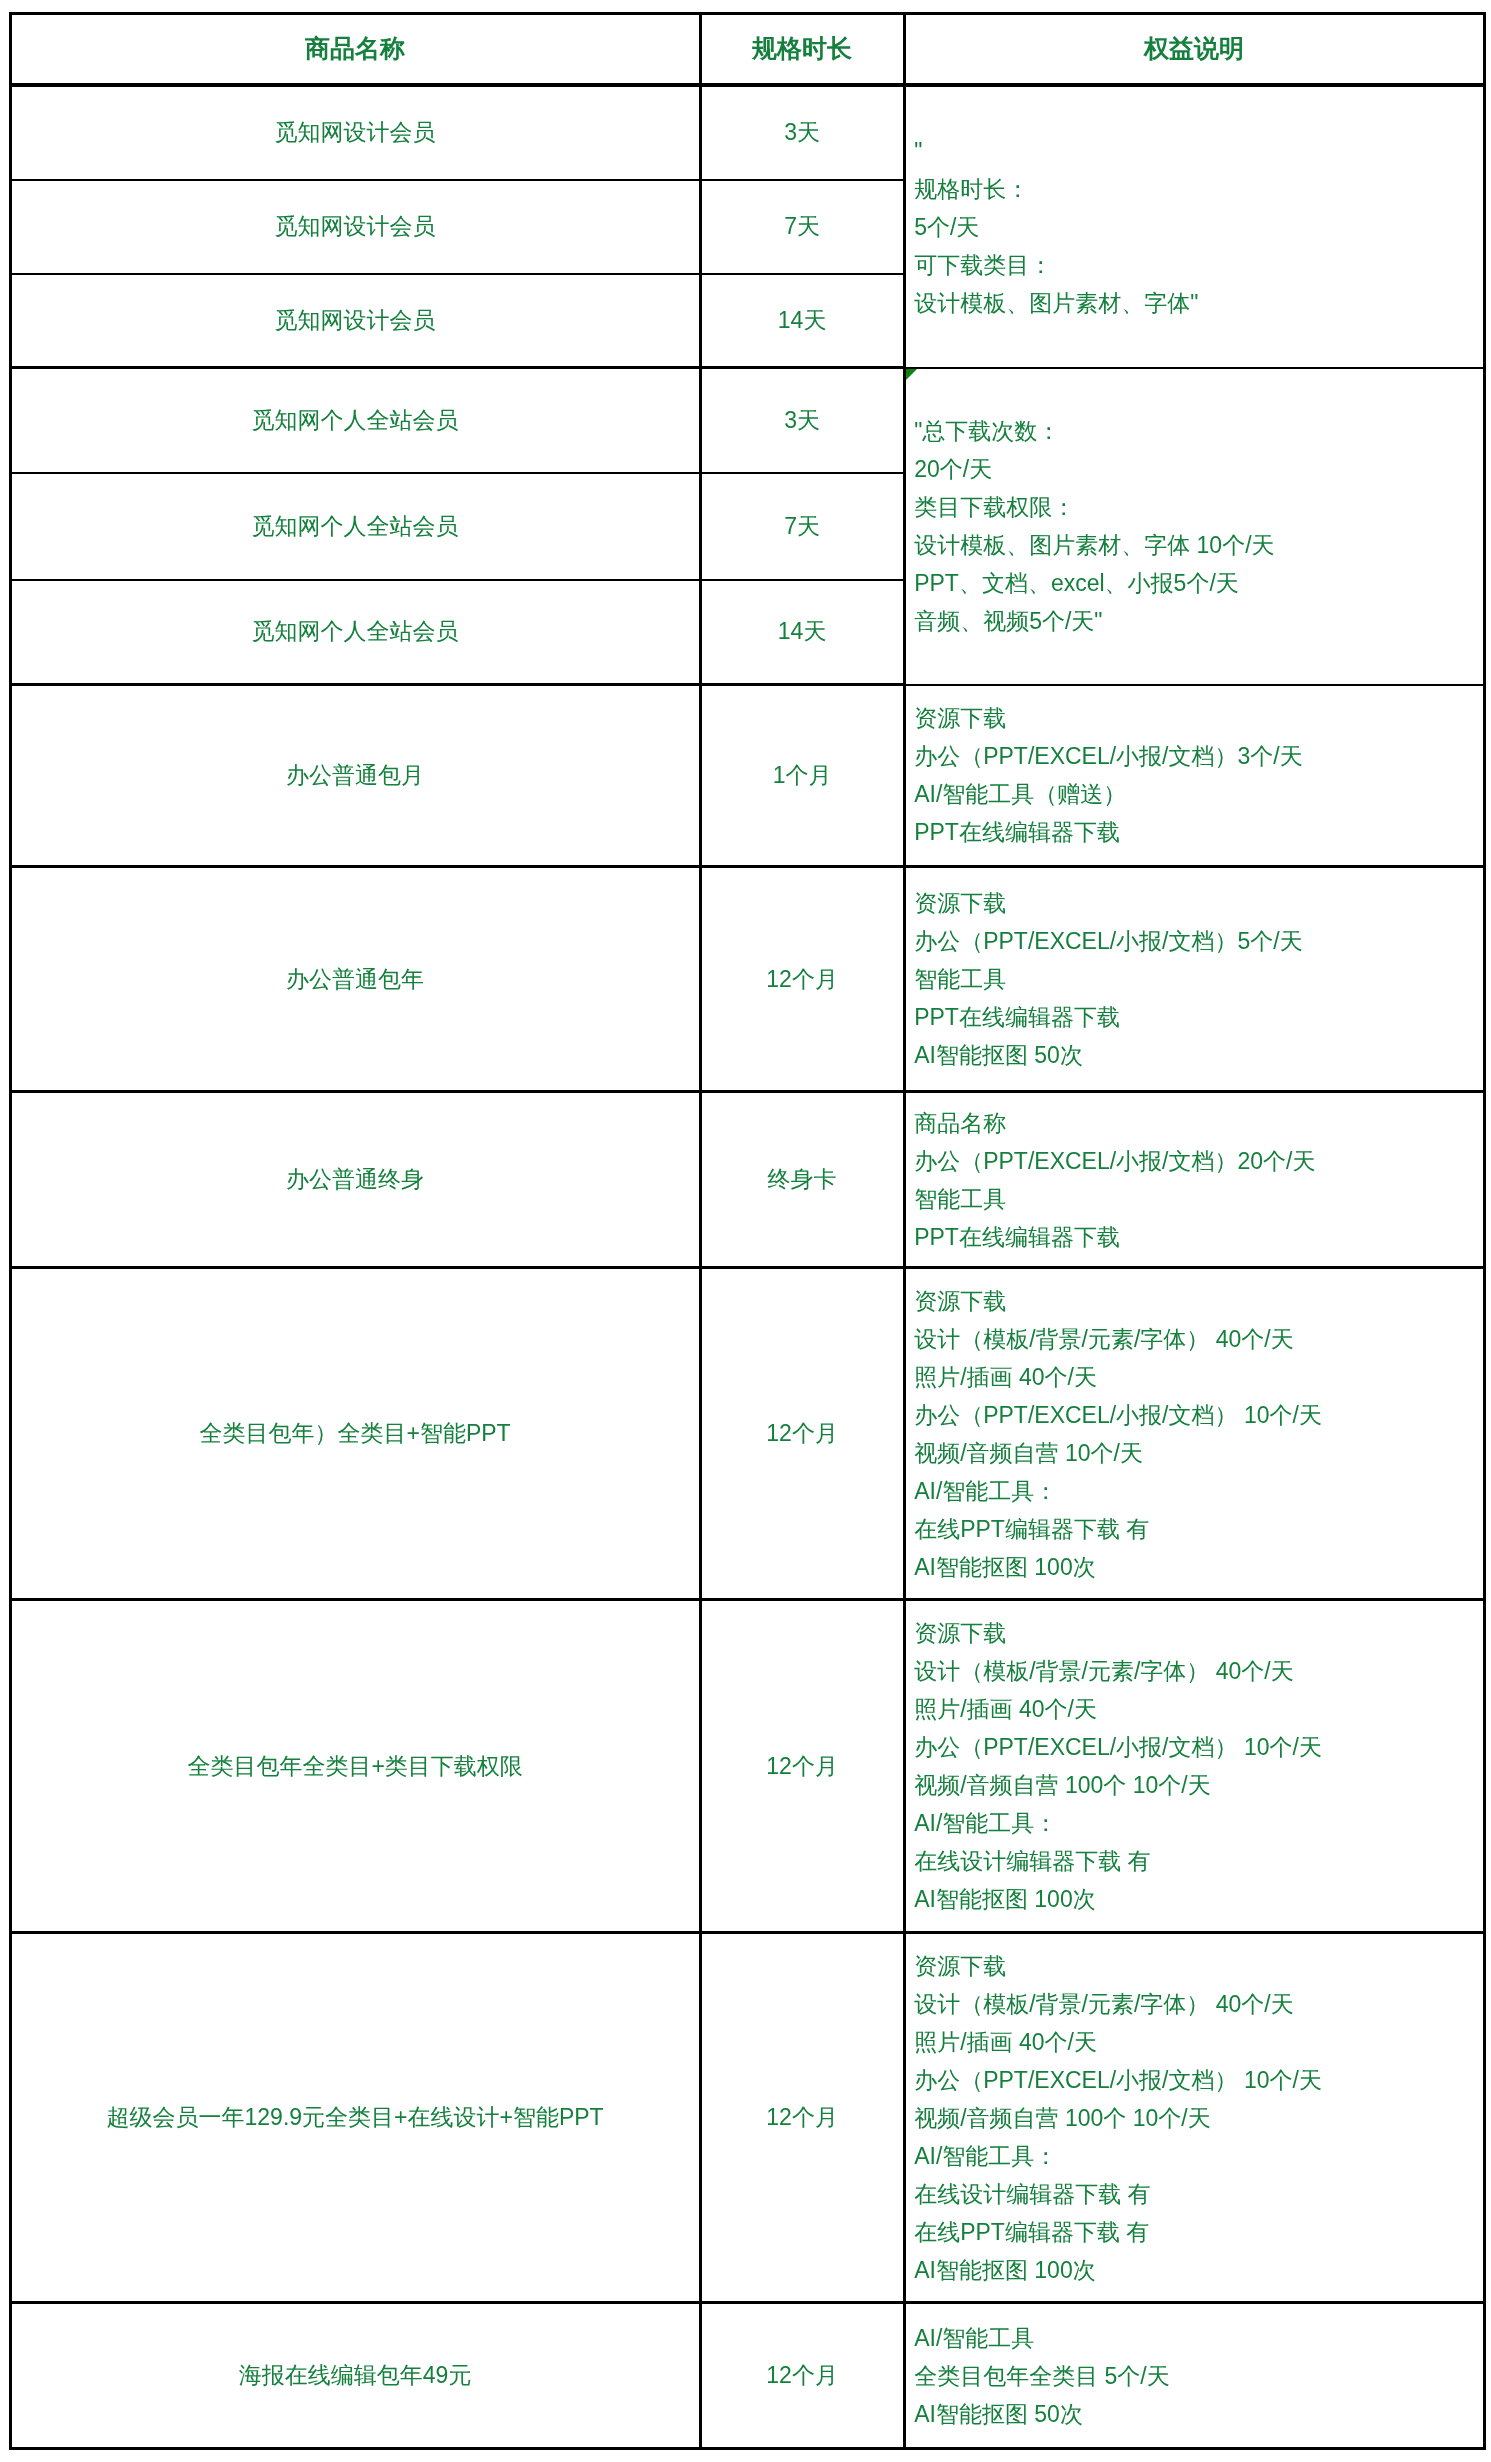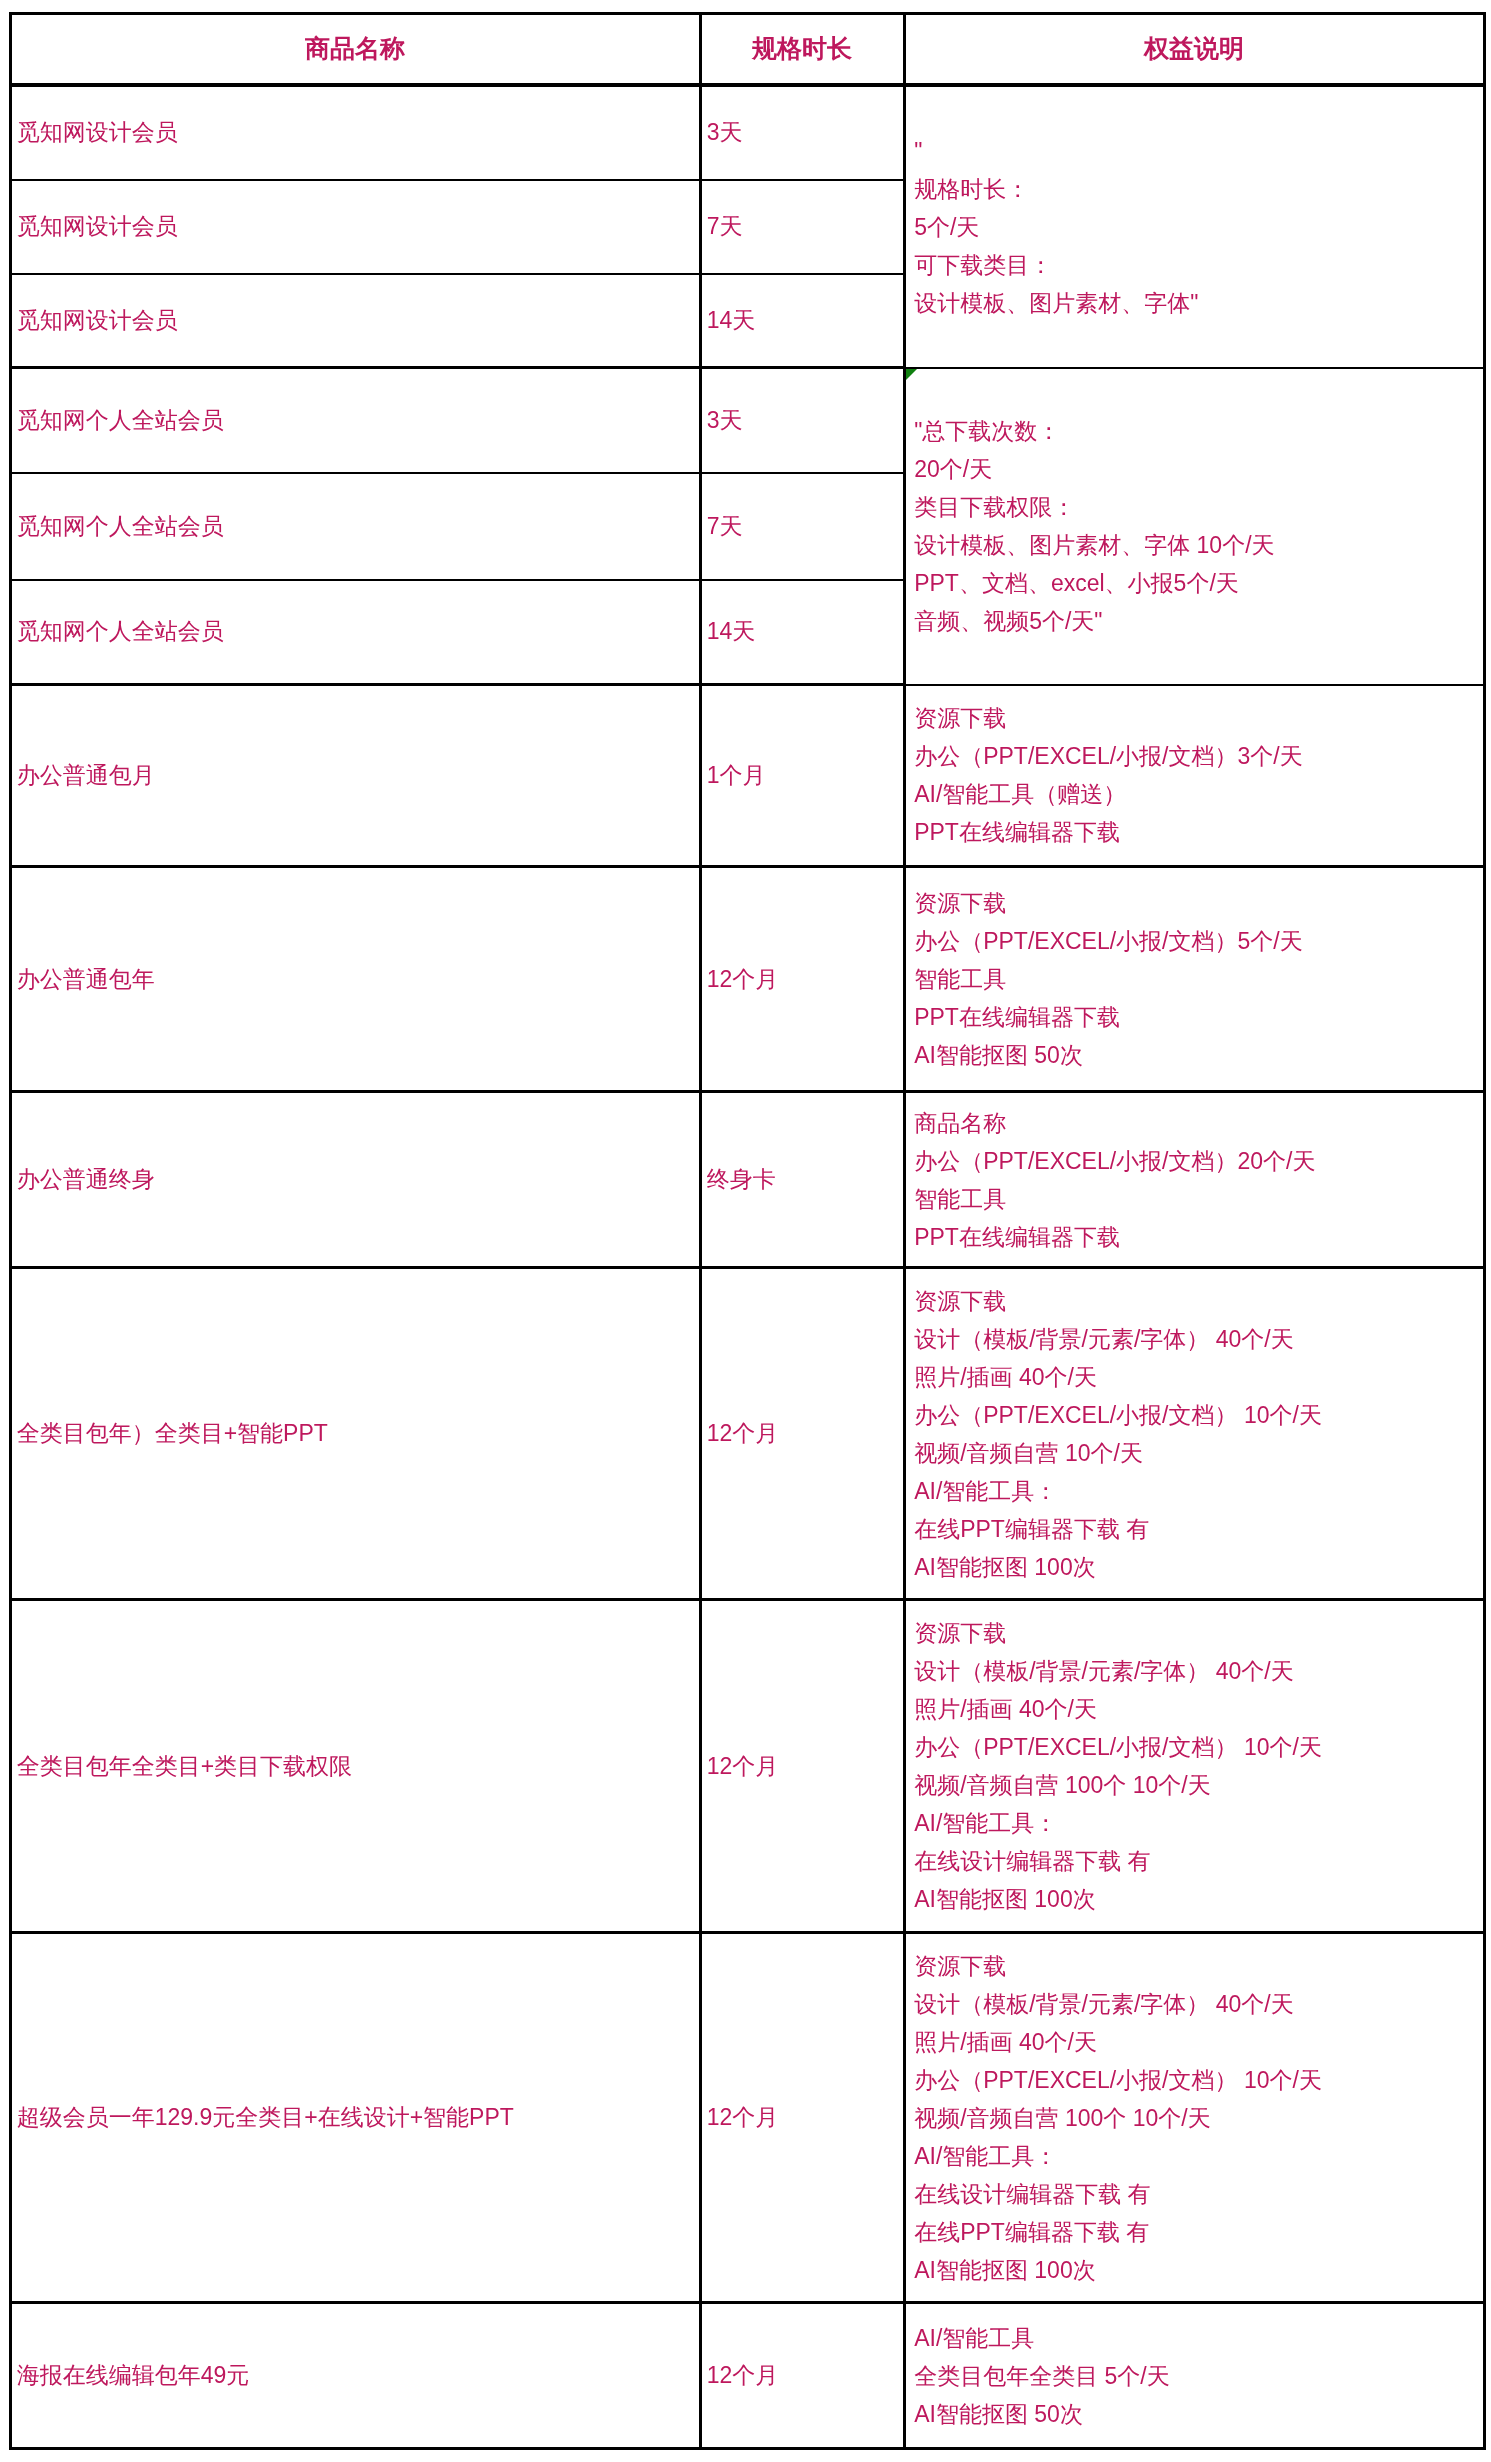--- a/index.html
+++ b/index.html
@@ -7,21 +7,21 @@
     padding: 0;
     background: #ffffff;
   }
   .page {
     width: 1492px;
     height: 2462px;
     box-sizing: border-box;
     padding: 12px 8.6px 0 8.6px;
     background: #ffffff;
     font-family: "Liberation Sans", sans-serif;
-    color: #be185d;
+    color: #15803d;
   }
   table.sheet {
     border-collapse: collapse;
     table-layout: fixed;
     width: 1475px;
     border: 3.4px solid #000000;
   }
   th, td {
     border: 2.6px solid #000000;
     border-left-width: 3.4px;
@@ -37,21 +37,21 @@
     vertical-align: middle;
     border-bottom-width: 4.3px;
     padding: 0;
   }
   td {
     font-size: 23px;
     vertical-align: middle;
     padding: 0;
   }
   td.c-name, td.c-dur {
-    text-align: left;
+    text-align: center;
     line-height: 1.25;
     padding: 0 5.1px;
   }
   td.c-ben {
     text-align: left;
     line-height: 38px;
     padding: 10.3px 6.9px 10.3px 8.6px;
     position: relative;
   }
   tr.group-end td {

